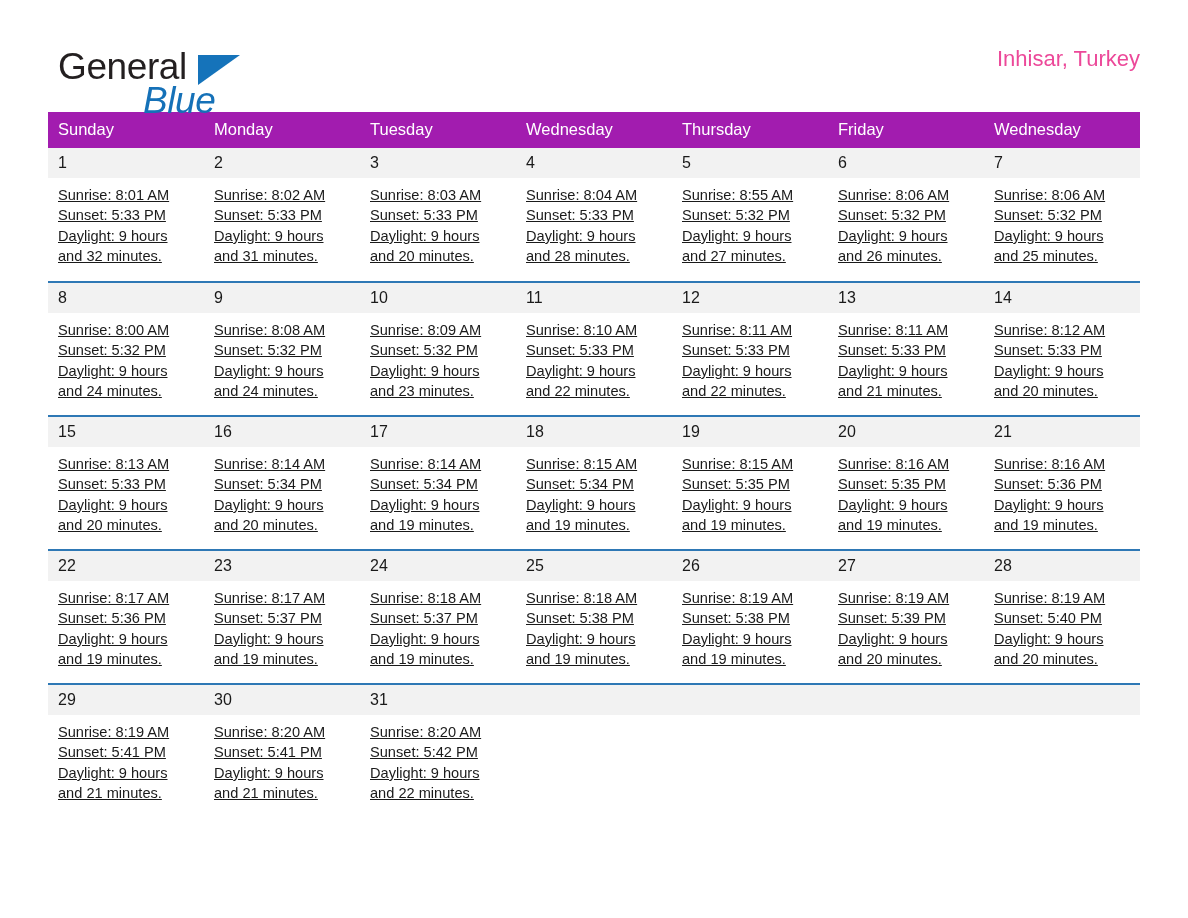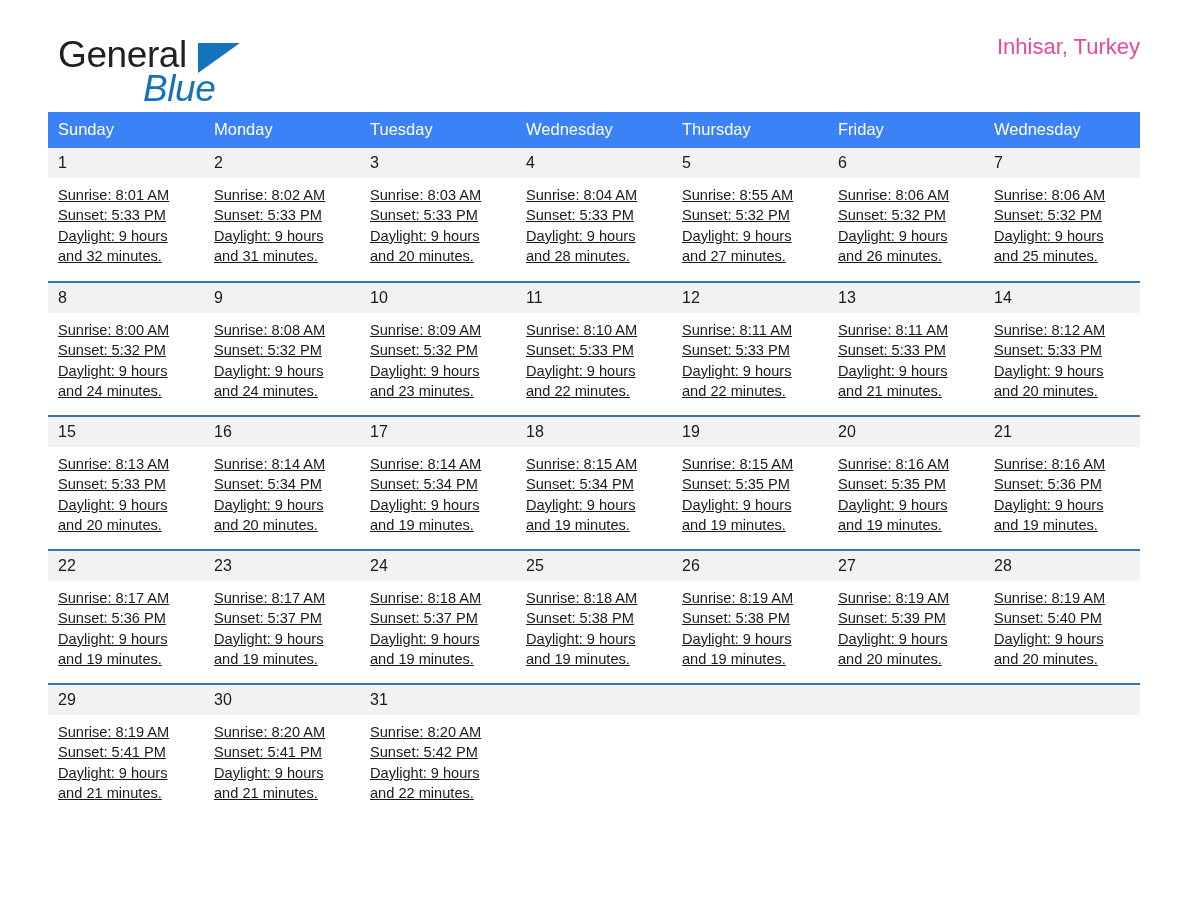--- a/index.html
+++ b/index.html
@@ -20,21 +20,21 @@
     width: 1188px;
     height: 918px;
     padding: 0 48px;
   }
 
   
   .header {
     display: flex;
     align-items: flex-start;
     justify-content: space-between;
-    padding-top: 32px;
+    padding-top: 44px;
     height: 112px;
   }
   .brand {
     position: relative;
     width: 300px;
     height: 72px;
     line-height: 1;
   }
   .brand-general {
     position: absolute;
@@ -82,21 +82,21 @@
     white-space: nowrap;
   }
 
   
   .calendar {
     width: 1092px;
     border-collapse: collapse;
     table-layout: fixed;
   }
   .calendar th {
-    background: #3b82f6;
+    background: #a21caf;
     color: #ffffff;
     font-size: 16.5px;
     font-weight: normal;
     text-align: left;
     padding: 8px 0 9px 10px;
     height: 33px;
     border: none;
   }
   .week-row td {
     vertical-align: top;

